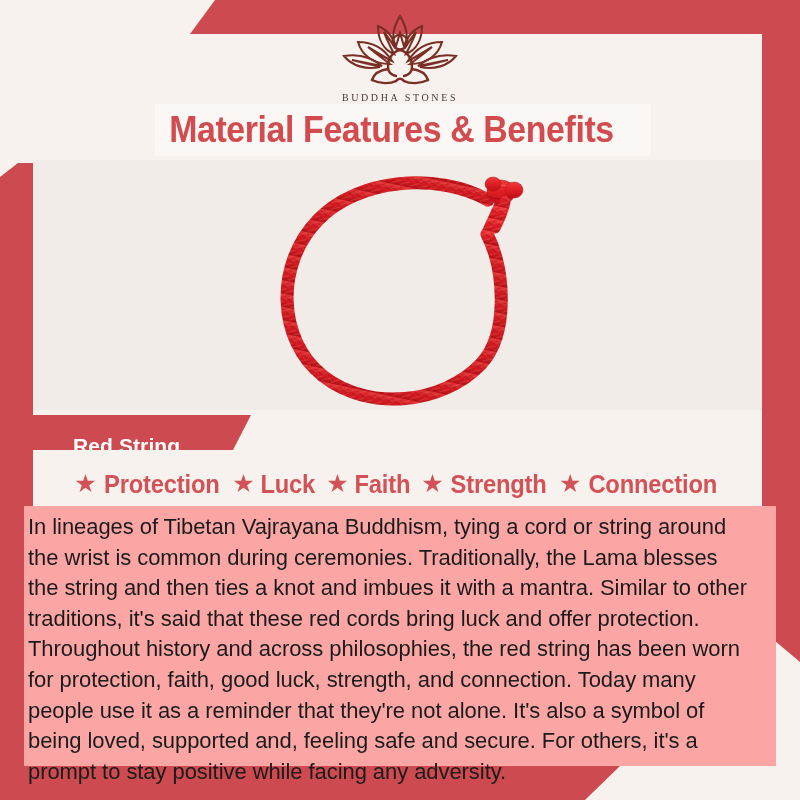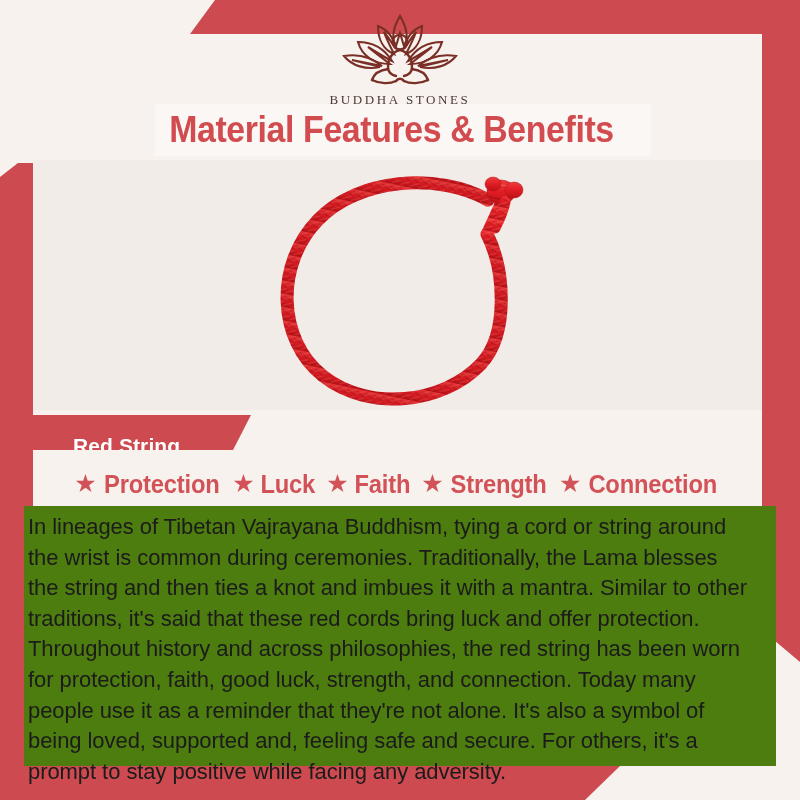--- a/index.html
+++ b/index.html
@@ -57,21 +57,21 @@
   .brand {
     position: absolute;
     top: 12px; left: 0;
     width: 800px;
     text-align: center;
   }
   .brand-mark { display: block; margin: 0 auto; }
   .brand-name {
     margin-top: 2px;
     font-family: "Liberation Serif", serif;
-    font-size: 13px;
+    font-size: 10px;
     letter-spacing: 2.6px;
     color: #4a3a33;
   }
 
   
   .headline-band {
     position: absolute;
     top: 104px; left: 155px;
     width: 496px; height: 52px;
     background: #fbf7f4;
@@ -155,21 +155,21 @@
     color: #d35258;
     letter-spacing: -0.2px;
     transform: scaleX(0.95);
   }
 
   
   .body-block {
     position: absolute;
     top: 506px; left: 24px;
     width: 752px; height: 260px;
-    background: #4d7c0f;
+    background: #fca5a5;
     padding: 6px 14px 0 4px;
   }
   .body-text {
     font-family: "Liberation Sans Narrow", "Liberation Sans", sans-serif;
     font-size: 22.3px;
     line-height: 30.6px;
     color: #1b1b1b;
     letter-spacing: -0.05px;
     transform: scaleX(0.985);
     transform-origin: left top;

